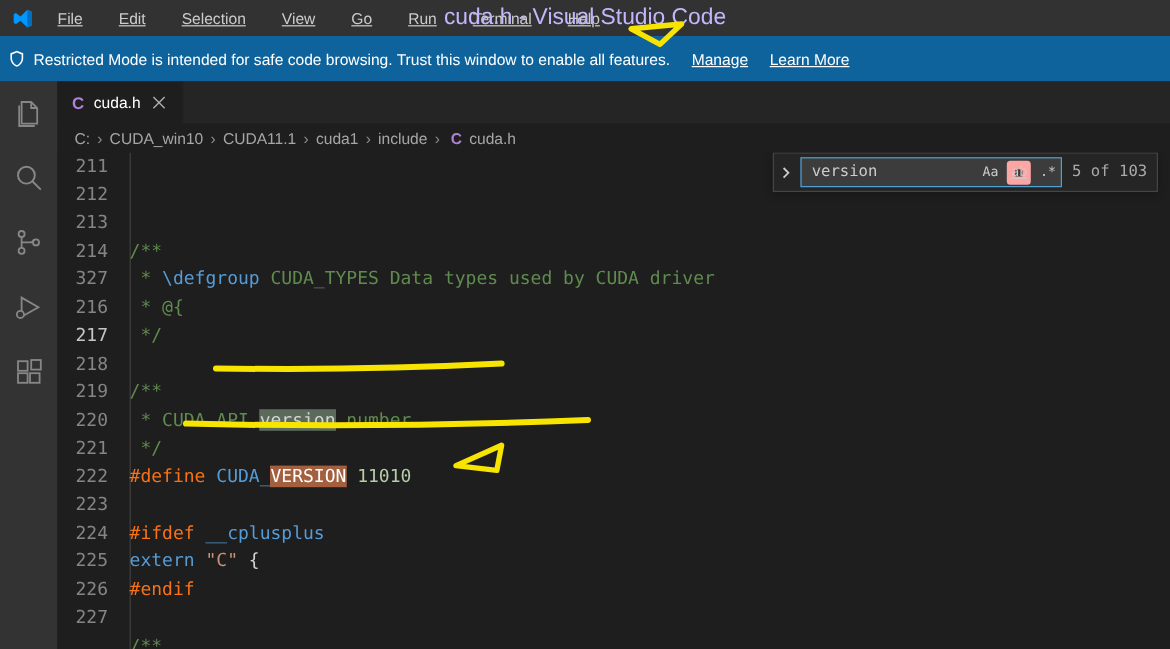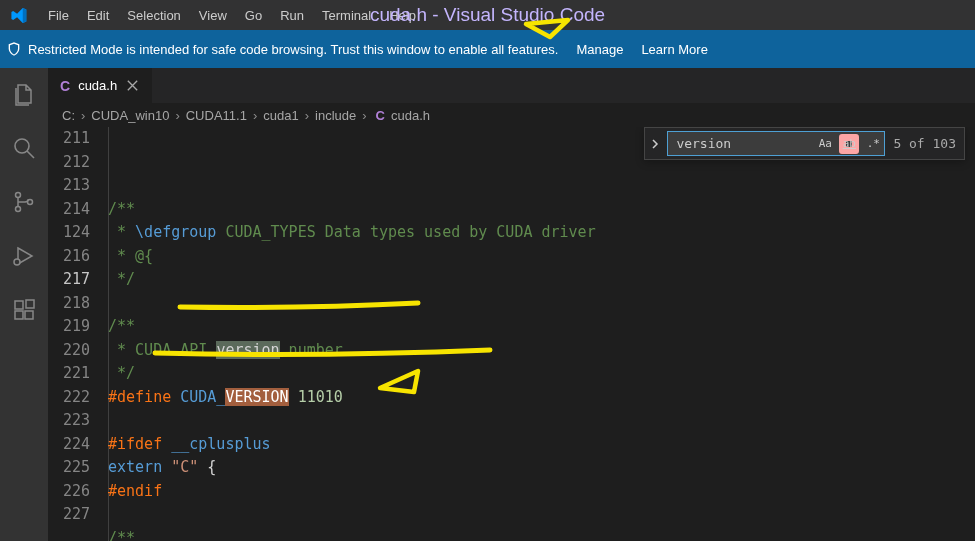--- a/index.html
+++ b/index.html
@@ -4,27 +4,27 @@
 <style>
   * { margin:0; padding:0; box-sizing:border-box; }
   body {
     width:975px; height:541px; overflow:hidden;
     background:#1e1e1e; font-family:"Segoe UI",Arial,sans-serif;
     color:#ccc; font-size:13px; position:relative;
   }
   
   .titlebar { height:30px; background:#323233; display:flex; align-items:center; padding-left:10px; position:relative; }
   .titlebar .logo { width:17px; height:17px; margin-right:12px; }
-  .menu { display:flex; gap:0; }
+  .menu { display:flex; gap:12px;text-decoration:underline; }
   .menu-item { padding:4px 9px; color:#ccc; font-size:13px; cursor:pointer; }
   .titlebar-title { position:absolute; left:50%; transform:translateX(-50%); color:#c4b5fd; font-size:19px; }
   
   .infobar { height:38px; background:#0e639c; display:flex; align-items:center; padding-left:6px; color:#fff; font-size:13px; }
   .infobar .shield { width:16px; height:16px; margin-right:6px; }
-  .infobar a { color:#fff; margin-left:18px; cursor:pointer; }
+  .infobar a { color:#fff; text-decoration:underline; margin-left:18px; cursor:pointer; }
   
   .mainrow { display:flex; height:calc(100% - 57px); }
   .activitybar { width:48px; background:#333333; display:flex; flex-direction:column; align-items:center; padding-top:14px; gap:30px; }
   .activitybar .abicon { width:24px; height:24px; opacity:0.55; cursor:pointer; }
   .editorarea { flex:1; display:flex; flex-direction:column; background:#1e1e1e; min-width:0; position:relative; }
   
   .tabbar { height:35px; background:#252526; display:flex; align-items:stretch; }
   .tab { display:flex; align-items:center; gap:8px; padding:0 12px; background:#1e1e1e; border-right:1px solid #252526; font-size:13px; }
   .tab .ticon { color:#b180d7; font-weight:600; font-size:14px; }
   .tab .tname { color:#fff; }
@@ -148,21 +148,21 @@
       <span class="bc-icon">C</span>
       <span>cuda.h</span>
     </div>
 
     <div class="editor">
       <div class="gutter" id="gutter">
           <div class="ln">211</div>
           <div class="ln">212</div>
           <div class="ln">213</div>
           <div class="ln">214</div>
-          <div class="ln">124</div>
+          <div class="ln">327</div>
           <div class="ln">216</div>
           <div class="ln current">217</div>
           <div class="ln">218</div>
           <div class="ln">219</div>
           <div class="ln">220</div>
           <div class="ln">221</div>
           <div class="ln">222</div>
           <div class="ln">223</div>
           <div class="ln">224</div>
           <div class="ln">225</div>

